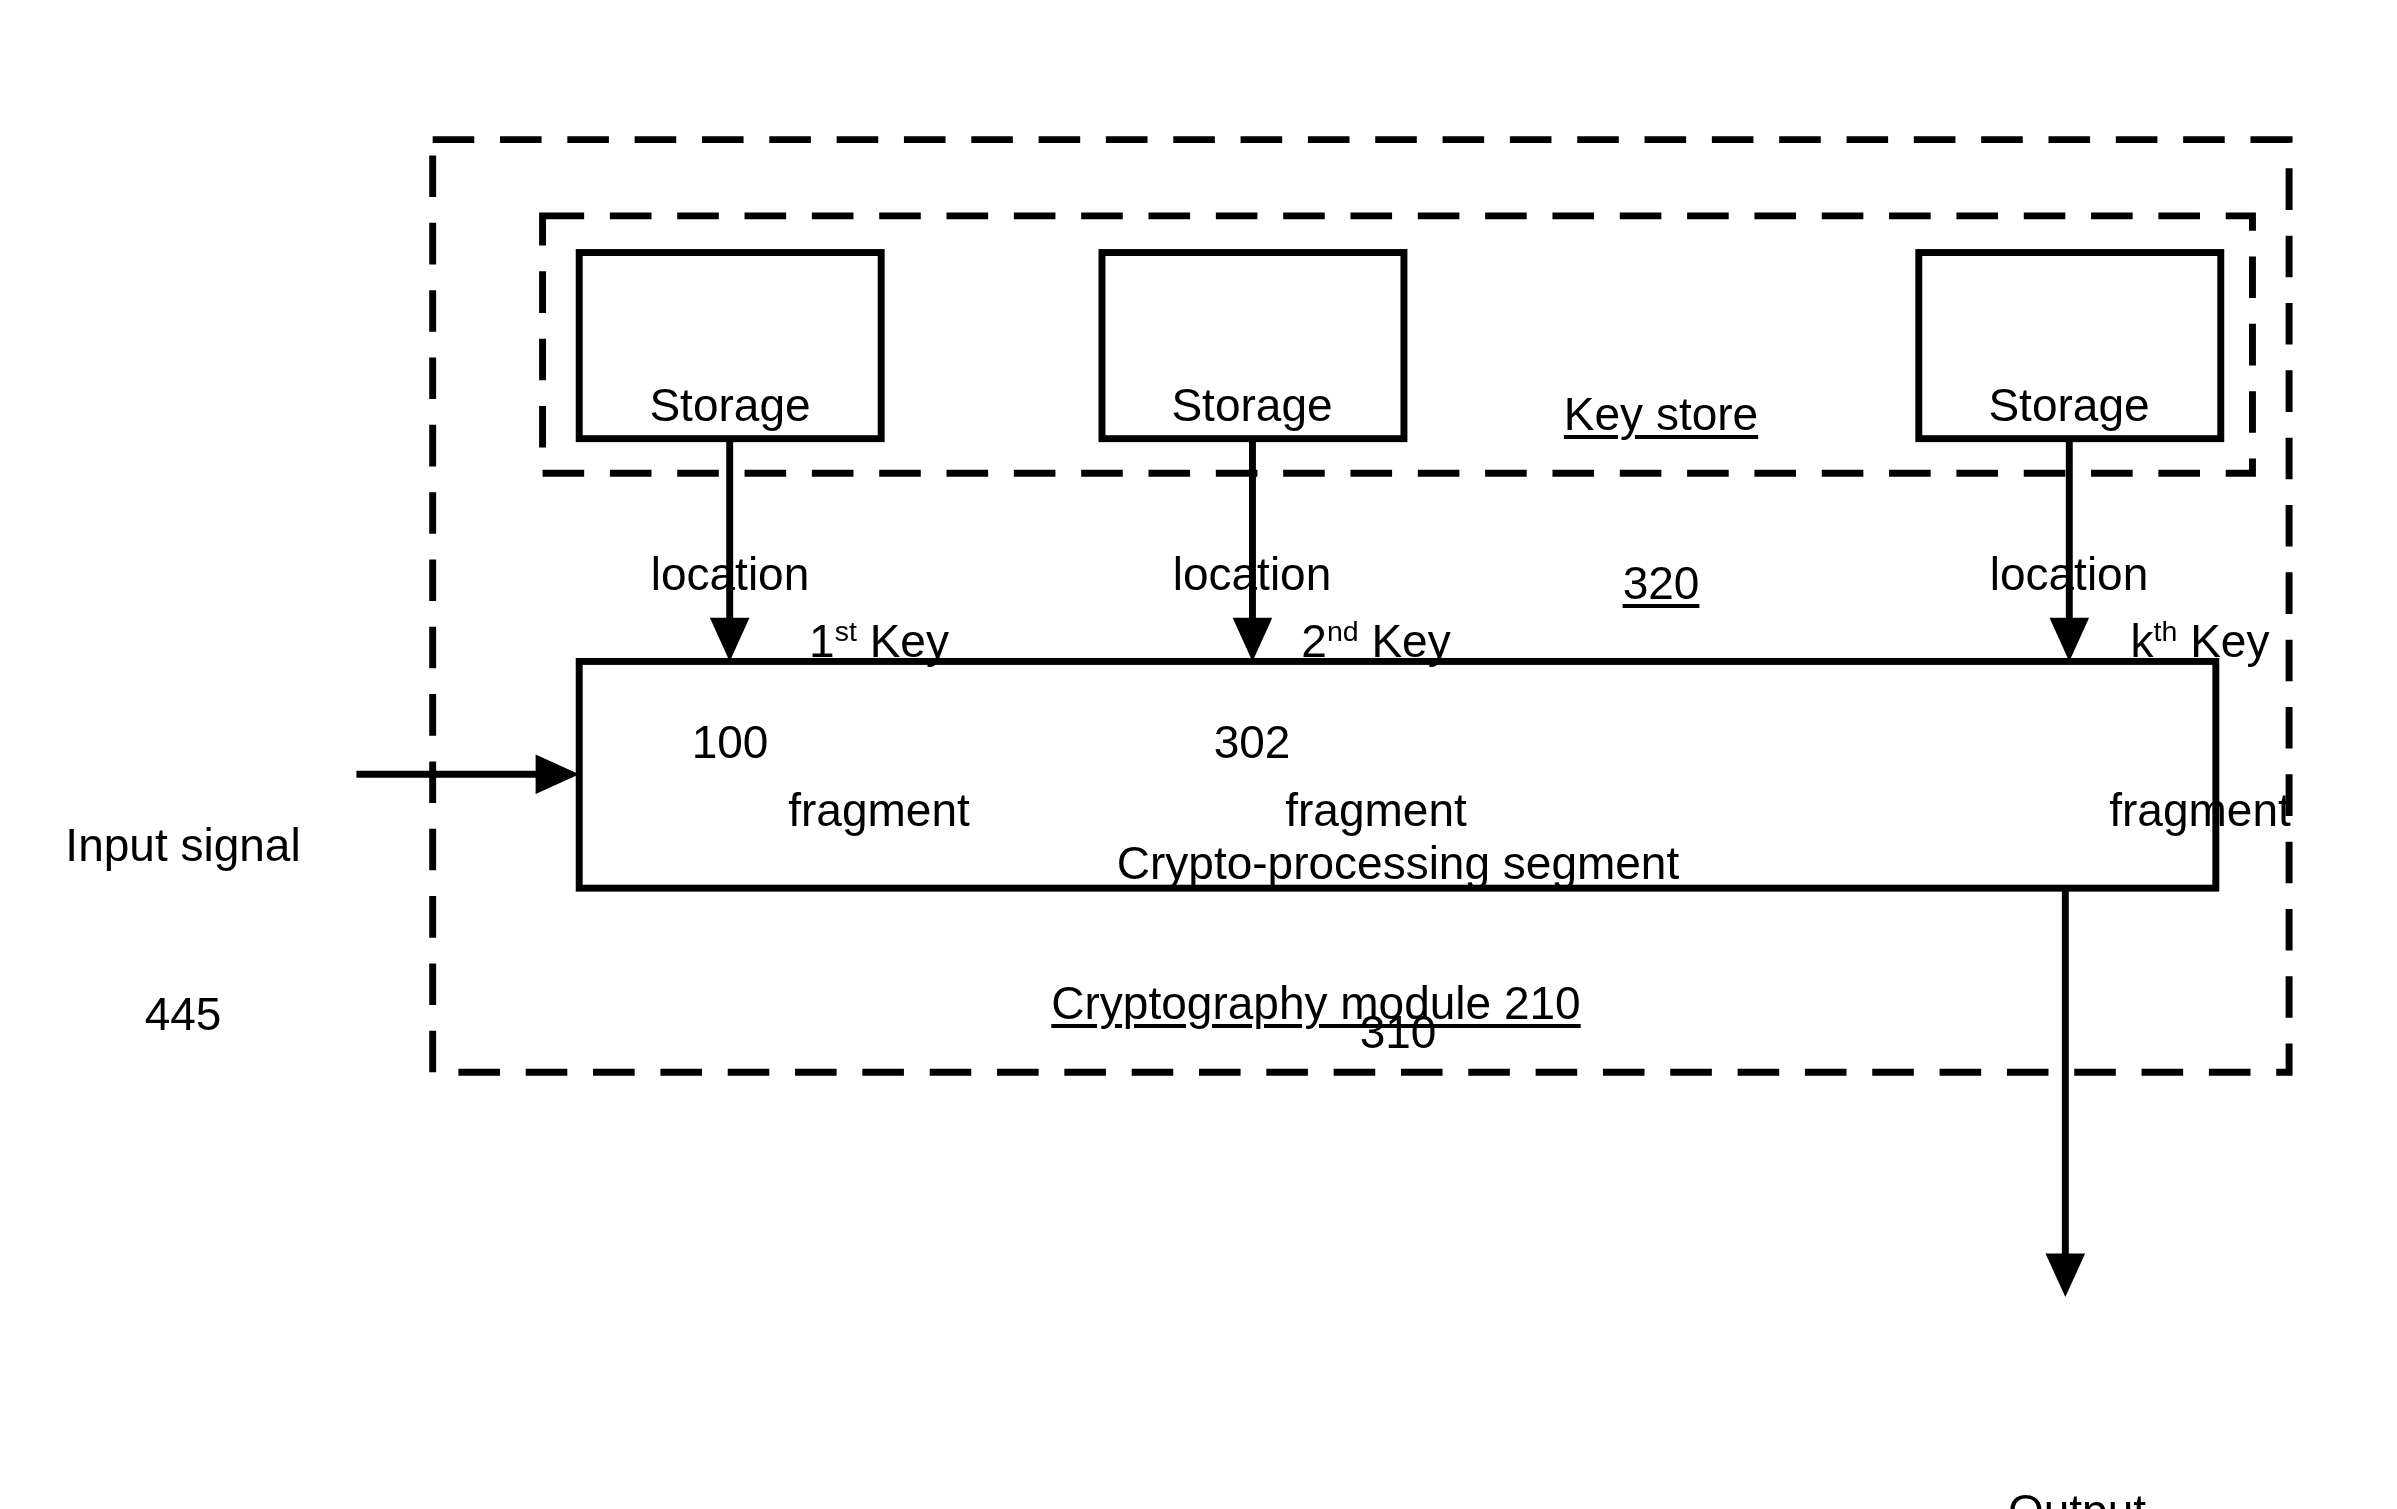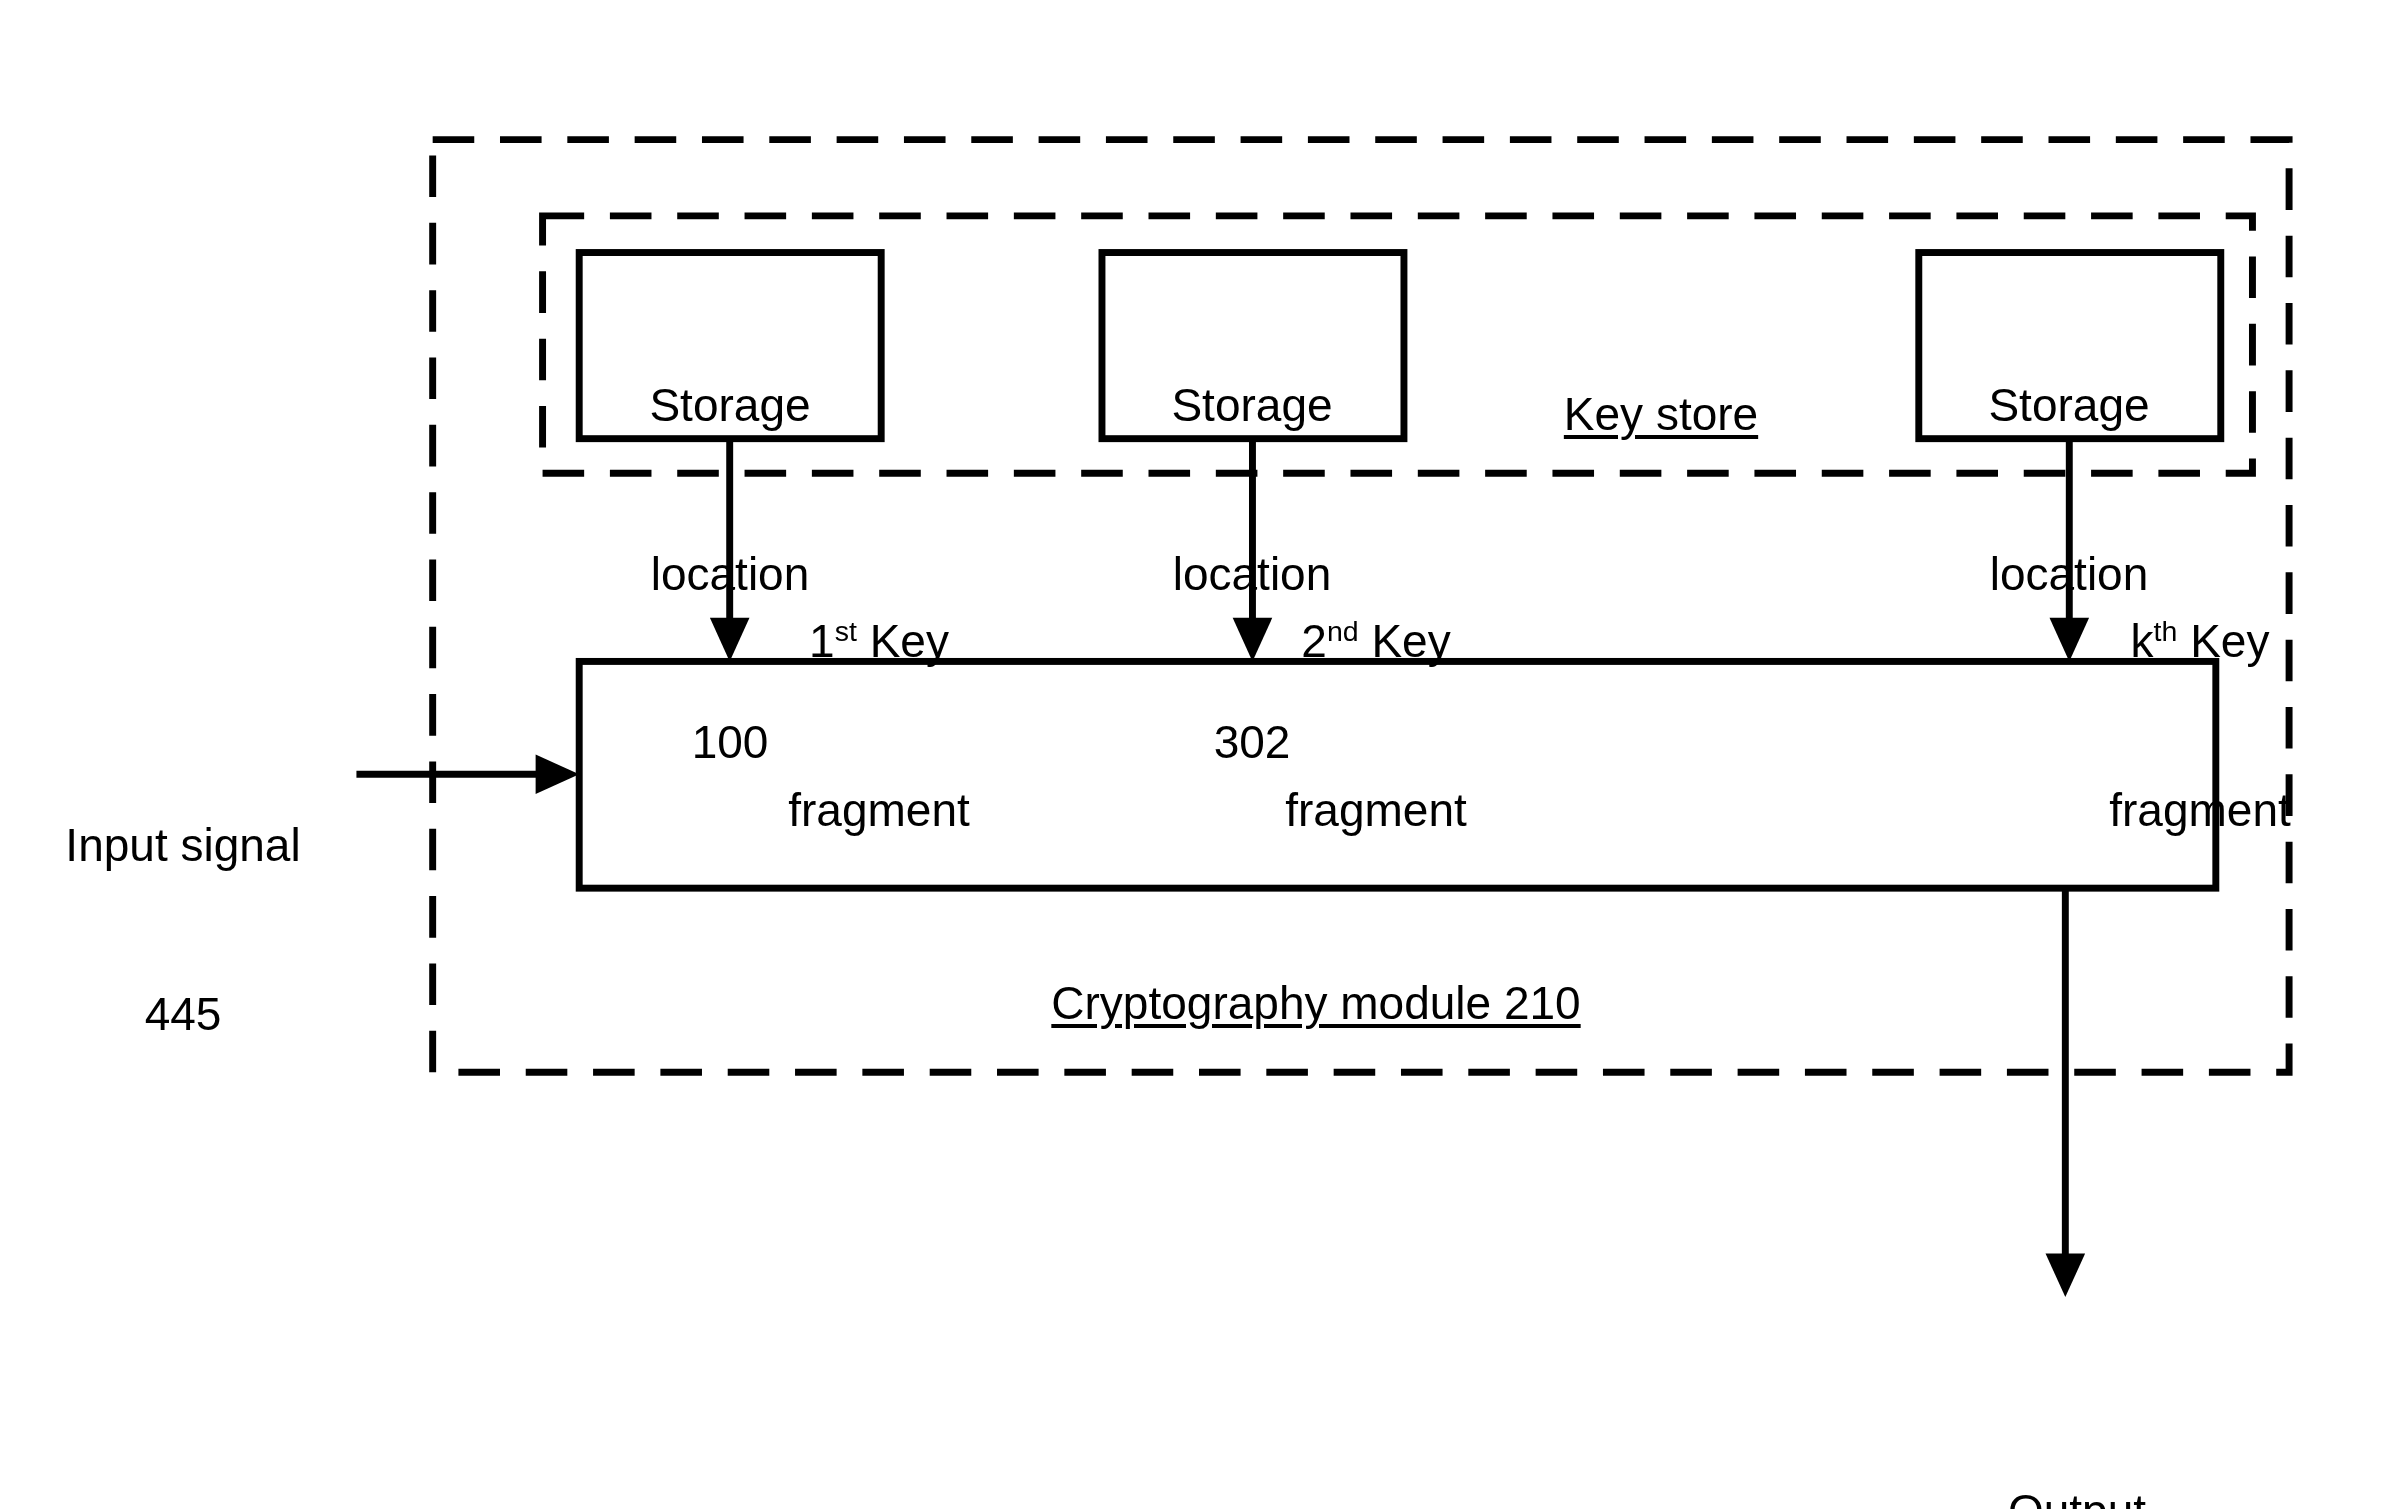--- a/index.html
+++ b/index.html
@@ -130,37 +130,42 @@
     <div>302</div>
   </div>
 
   <div class="txt t-center f-box" style="left:2069px; top:265px; width:297px;">
     <div>Storage</div>
     <div>location</div>
   </div>
 
   <div class="txt t-center f-label" style="left:1661px; top:274px; width:416px;">
     <div class="underline-txt">Key store</div>
+    <div class="underline-txt">320</div>
   </div>
 
   <div class="txt t-center f-label" style="left:879px; top:501px; width:337px;">
     <div><span>1</span><sup>st</sup> <span>Key</span></div>
     <div>fragment</div>
   </div>
 
   <div class="txt t-center f-label" style="left:1376px; top:501px; width:337px;">
     <div><span>2</span><sup>nd</sup> <span>Key</span></div>
     <div>fragment</div>
   </div>
 
   <div class="txt t-center f-label" style="left:2200px; top:501px; width:337px;">
     <div><span>k</span><sup>th</sup> <span>Key</span></div>
     <div>fragment</div>
   </div>
 
+  <div class="txt t-center f-seg" style="left:1398px; top:723px; width:891px;">
+    <div>Crypto-processing segment</div>
+    <div>310</div>
+  </div>
 
   <div class="txt t-center f-module underline-txt" style="left:1316px; top:975px; width:792px;">Cryptography module 210</div>
 
   <div class="txt t-center f-label" style="left:183px; top:705px; width:356px;text-align:center;">
     <div>Input signal</div>
     <div>445</div>
   </div>
 
   <div class="txt t-center f-label" style="left:2077px; top:1371px; width:416px;">
     <div>Output</div>

